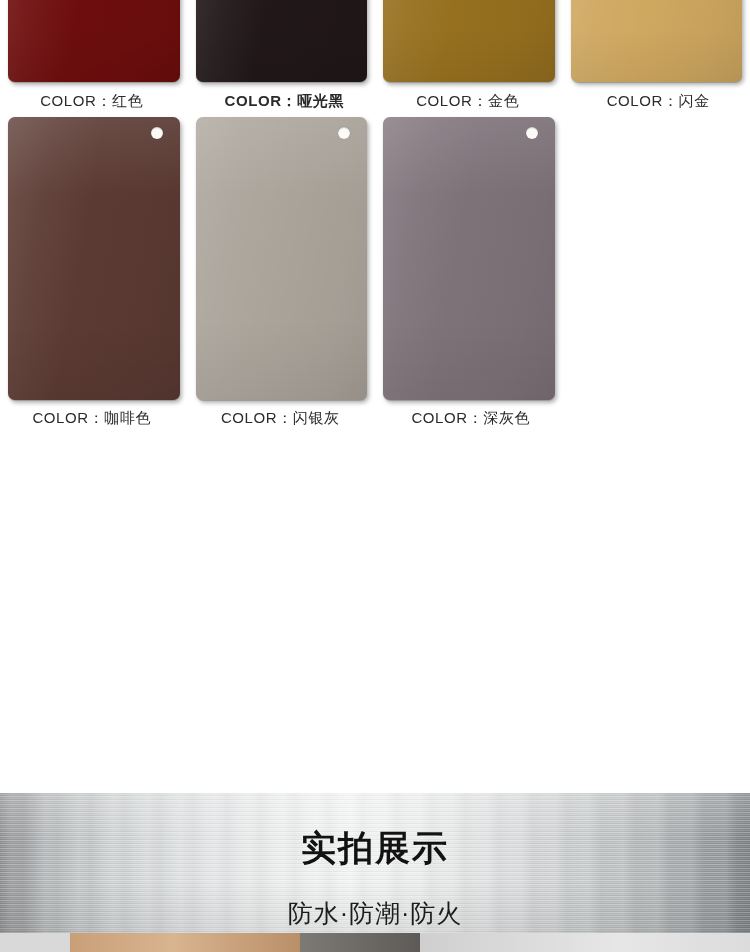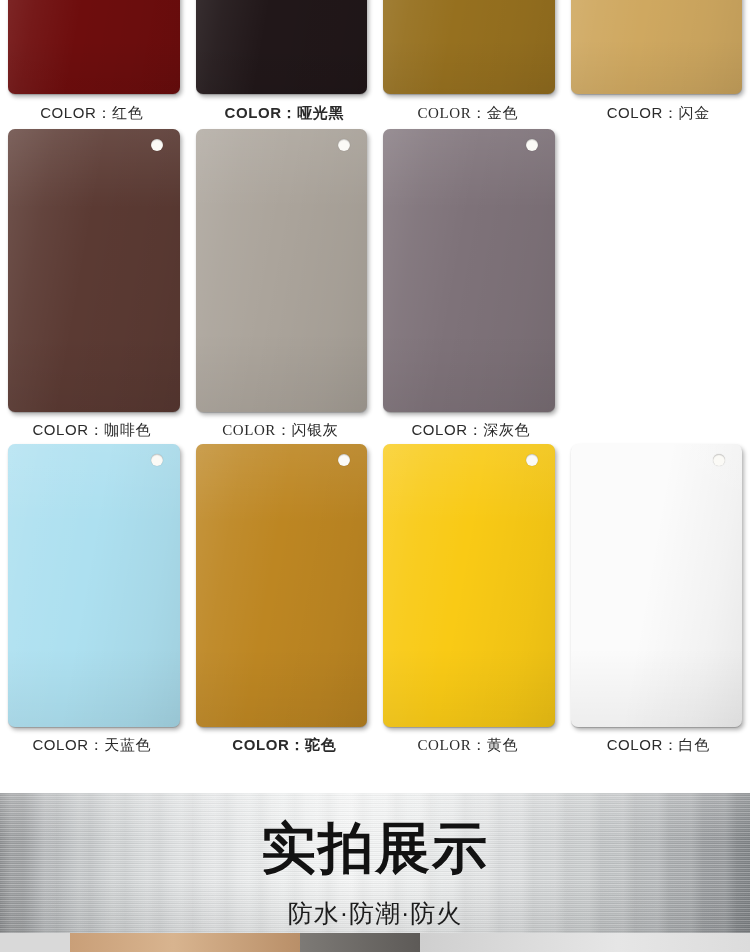--- a/index.html
+++ b/index.html
@@ -20,21 +20,21 @@
     width: 750px;
     height: 952px;
     background: #ffffff;
     overflow: hidden;
   }
 
   
   .swatch-grid {
     position: absolute;
     left: 0;
-    top: 12px;
+    top: 0;
     width: 670px;
     height: 793px;
   }
 
   .swatch-row {
     position: absolute;
     left: 0;
     width: 750px;
     display: flex;
   }
@@ -119,21 +119,21 @@
     font-size: 15px;
     line-height: 20px;
     color: #2b2b2b;
     letter-spacing: 0.6px;
     white-space: nowrap;
   }
 
   
   .cell-0 .swatch-label { transform: translateX(-2px); }
   .cell-1 .swatch-label { transform: translateX(3px); font-weight: bold; }
-  .cell-2 .swatch-label { transform: translateX(-1px); font-family: Liberation Serif, serif; }
+  .cell-2 .swatch-label { transform: translateX(-1px); }
   .cell-3 .swatch-label { transform: translateX(2px); }
 
   
   .metal-banner {
     position: absolute;
     left: 0;
     top: 793px;
     width: 750px;
     height: 140px;
     overflow: hidden;
@@ -193,21 +193,21 @@
 
   .banner-text {
     position: absolute;
     left: 0;
     right: 0;
     top: 28px;
     text-align: center;
     z-index: 4;
   }
   .banner-title {
-    font-size: 55px;
+    font-size: 35px;
     line-height: 54px;
     font-weight: bold;
     color: #121212;
     letter-spacing: 2px;
     text-shadow: 0 1px 0 rgba(255,255,255,0.35);
   }
   .banner-sub {
     margin-top: 22px;
     font-size: 25px;
     line-height: 32px;
@@ -299,46 +299,20 @@
         <div class="swatch-label">COLOR：闪银灰</div>
       </div>
       <div class="swatch-cell cell-3">
         <div class="card" style="background-color: rgb(126, 114, 121);">
           <span class="hole" style="display: block;"></span>
         </div>
         <div class="swatch-label">COLOR：深灰色</div>
       </div>
     </div>
 
-    <div class="swatch-row row-2">
-      <div class="swatch-cell cell-0">
-        <div class="card" style="background-color: rgb(173, 224, 240);">
-          <span class="hole" style="display: block;"></span>
-        </div>
-        <div class="swatch-label">COLOR：天蓝色</div>
-      </div>
-      <div class="swatch-cell cell-1">
-        <div class="card" style="background-color: rgb(189, 134, 34);">
-          <span class="hole" style="display: block;"></span>
-        </div>
-        <div class="swatch-label">COLOR：驼色</div>
-      </div>
-      <div class="swatch-cell cell-2">
-        <div class="card" style="background-color: rgb(249, 202, 21);">
-          <span class="hole" style="display: block;"></span>
-        </div>
-        <div class="swatch-label">COLOR：黄色</div>
-      </div>
-      <div class="swatch-cell cell-3">
-        <div class="card" style="background-color: rgb(251, 251, 251);">
-          <span class="hole" style="display: block;"></span>
-        </div>
-        <div class="swatch-label">COLOR：白色</div>
-      </div>
-    </div>
 
   </div>
 
   <div class="metal-banner">
     <div class="brush"></div>
     <div class="streaks"></div>
     <div class="topglow"></div>
     <div class="banner-text">
       <div class="banner-title">实拍展示</div>
       <div class="banner-sub">防水·防潮·防火</div>

